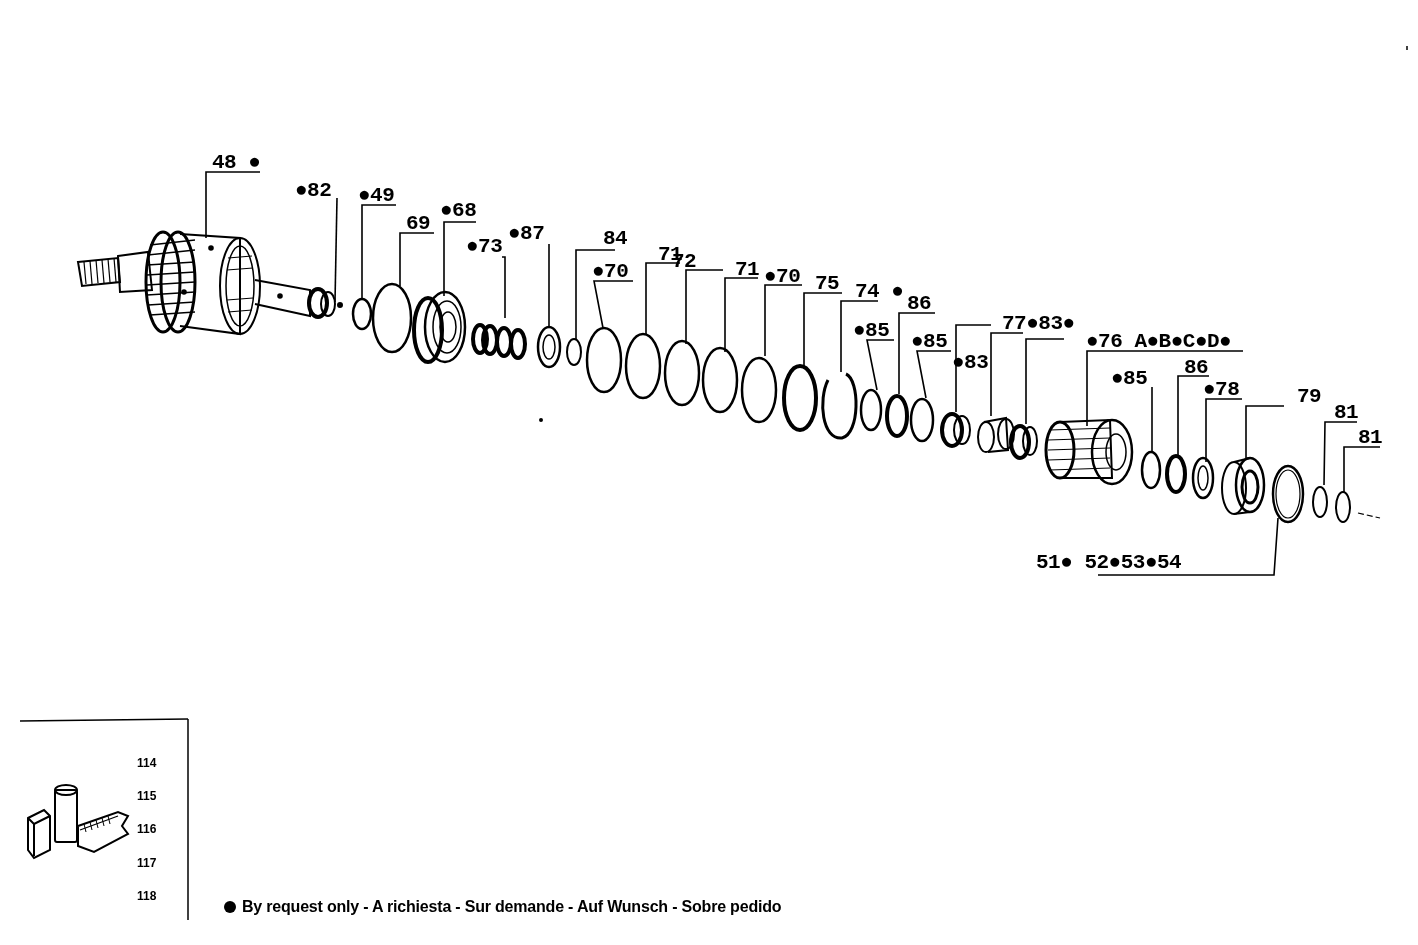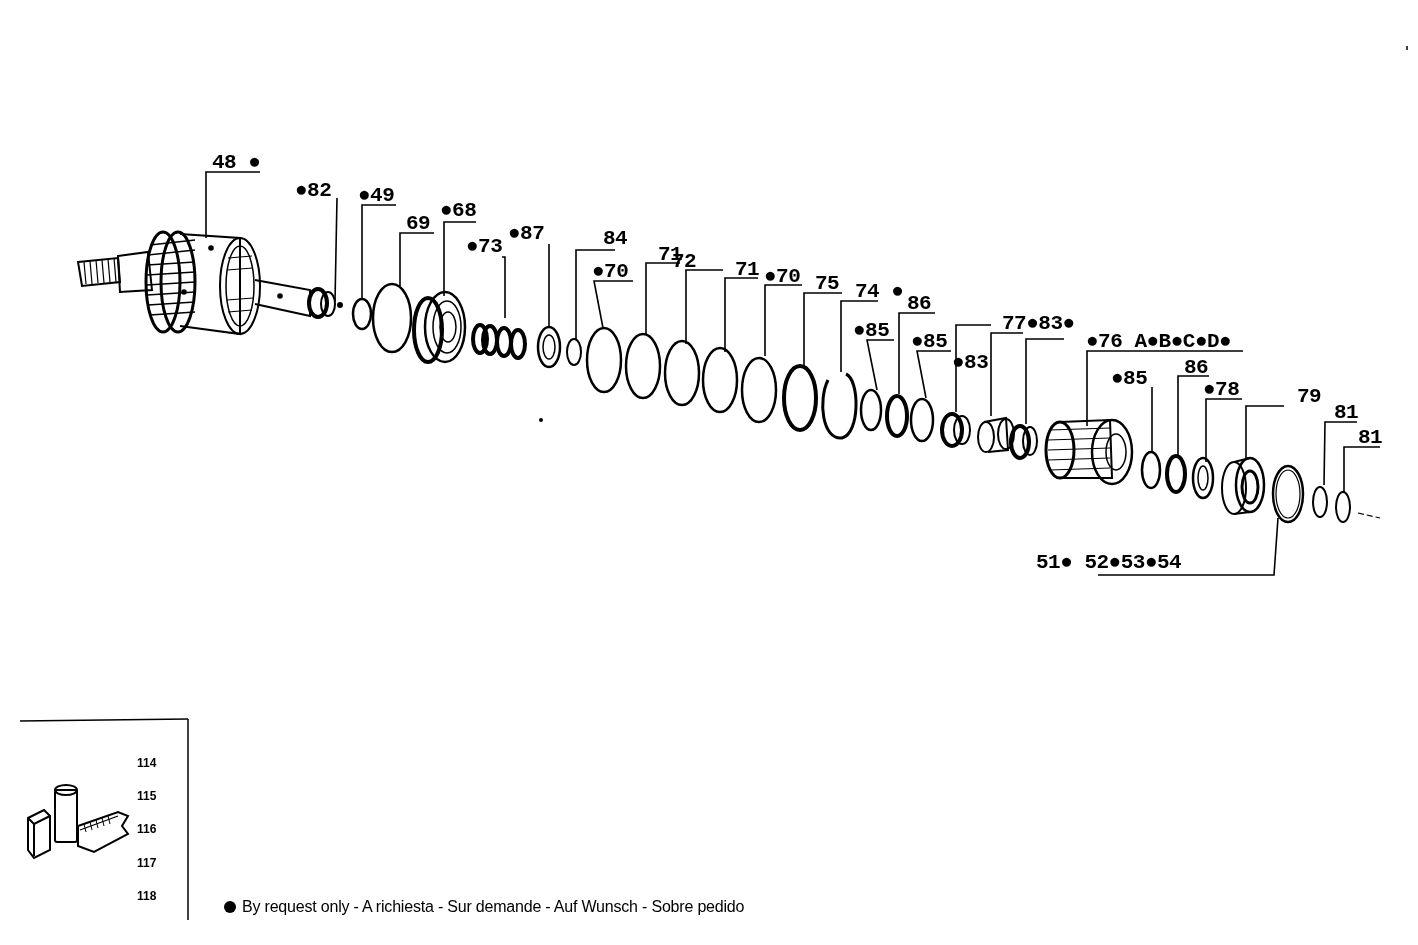--- a/index.html
+++ b/index.html
@@ -4,21 +4,21 @@
 <style>
   html, body { margin: 0; padding: 0; background: #ffffff; }
   body { width: 1418px; height: 945px; position: relative; overflow: hidden;
          font-family: "Liberation Sans", sans-serif; color: #000; }
   #diagram { position: absolute; left: 0; top: 0; width: 1418px; height: 945px; }
   .lbl { position: absolute; font-family: Liberation Mono, monospace; font-weight: bold;
          font-size: 21px; line-height: 22px; white-space: nowrap; letter-spacing: -0.5px; }
   .legend-num { position: absolute; left: 137px; font-weight: bold; font-size: 12px;
                 font-family: "Liberation Sans", sans-serif; }
   #footnote { position: absolute; left: 224px; top: 898px; font-size: 16px;
-              font-family: "Liberation Sans", sans-serif; font-weight: normal; letter-spacing: -0.2px; }
+              font-family: "Liberation Sans", sans-serif; font-weight: bold; letter-spacing: -0.2px; }
   #footnote .dot { display: inline-block; width: 12px; height: 12px; border-radius: 50%;
                    background: #000; margin-right: 6px; vertical-align: -1px; }
 </style>
 </head>
 <body>
 
 <svg id="diagram" viewBox="0 0 1418 945" xmlns="http://www.w3.org/2000/svg" fill="none" stroke="#000" stroke-width="2">
 
   <g>
     <path d="M78 262 L118 258 L120 282 L82 286 Z" stroke-width="2"></path>

